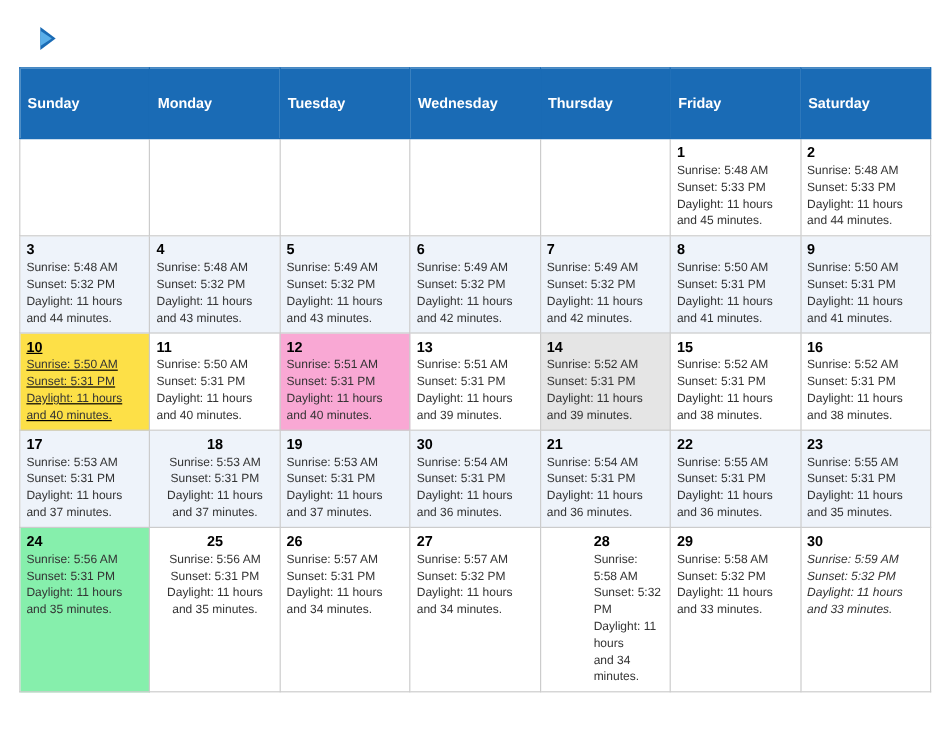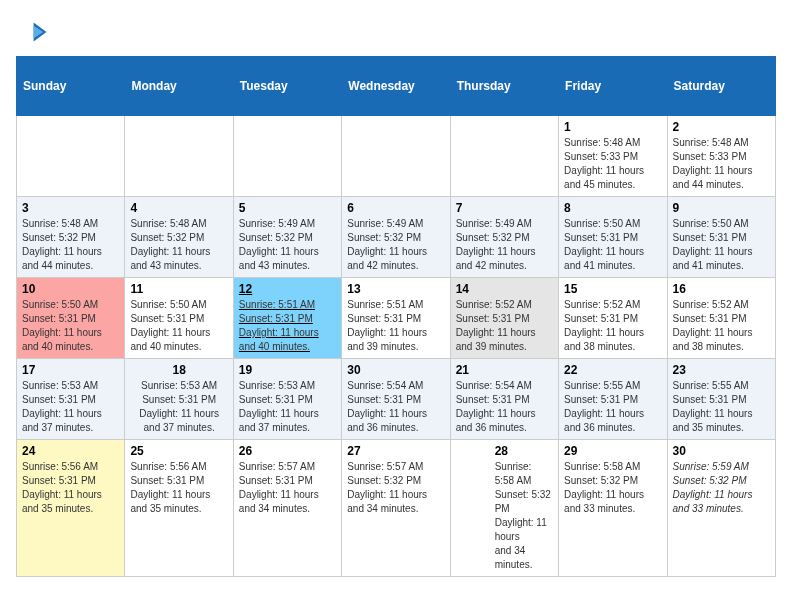--- a/index.html
+++ b/index.html
@@ -191,35 +191,35 @@
         </td>
         <td style="background: rgb(238, 243, 250);">
           <span class="day-num">9</span>
           <div class="day-info" style="white-space: pre-wrap;">Sunrise: 5:50 AM
 Sunset: 5:31 PM
 Daylight: 11 hours
 and 41 minutes.</div>
         </td>
       </tr>
       <tr class="row-odd">
-        <td style="background: #fca5a5;">
+        <td style="background: #fde047; text-decoration: underline;">
           <span class="day-num">10</span>
           <div class="day-info" style="white-space: pre-wrap;">Sunrise: 5:50 AM
 Sunset: 5:31 PM
 Daylight: 11 hours
 and 40 minutes.</div>
         </td>
         <td style="background: rgb(255, 255, 255);">
           <span class="day-num">11</span>
           <div class="day-info" style="white-space: pre-wrap;">Sunrise: 5:50 AM
 Sunset: 5:31 PM
 Daylight: 11 hours
 and 40 minutes.</div>
         </td>
-        <td style="background: #7dd3fc; text-decoration: underline;">
+        <td style="background: #f9a8d4;">
           <span class="day-num">12</span>
           <div class="day-info" style="white-space: pre-wrap;">Sunrise: 5:51 AM
 Sunset: 5:31 PM
 Daylight: 11 hours
 and 40 minutes.</div>
         </td>
         <td style="background: rgb(255, 255, 255);">
           <span class="day-num">13</span>
           <div class="day-info" style="white-space: pre-wrap;">Sunrise: 5:51 AM
 Sunset: 5:31 PM
@@ -293,28 +293,28 @@
         </td>
         <td style="background: rgb(238, 243, 250);">
           <span class="day-num">23</span>
           <div class="day-info" style="white-space: pre-wrap;">Sunrise: 5:55 AM
 Sunset: 5:31 PM
 Daylight: 11 hours
 and 35 minutes.</div>
         </td>
       </tr>
       <tr class="row-odd">
-        <td style="background: #fef9c3; margin-left: 47px;">
+        <td style="background: #86efac; margin-left: 47px;">
           <span class="day-num">24</span>
           <div class="day-info" style="white-space: pre-wrap;">Sunrise: 5:56 AM
 Sunset: 5:31 PM
 Daylight: 11 hours
 and 35 minutes.</div>
         </td>
-        <td style="background: rgb(255, 255, 255);">
+        <td style="background: rgb(255, 255, 255); text-align: center;">
           <span class="day-num">25</span>
           <div class="day-info" style="white-space: pre-wrap;">Sunrise: 5:56 AM
 Sunset: 5:31 PM
 Daylight: 11 hours
 and 35 minutes.</div>
         </td>
         <td style="background: rgb(255, 255, 255);">
           <span class="day-num">26</span>
           <div class="day-info" style="white-space: pre-wrap;">Sunrise: 5:57 AM
 Sunset: 5:31 PM

